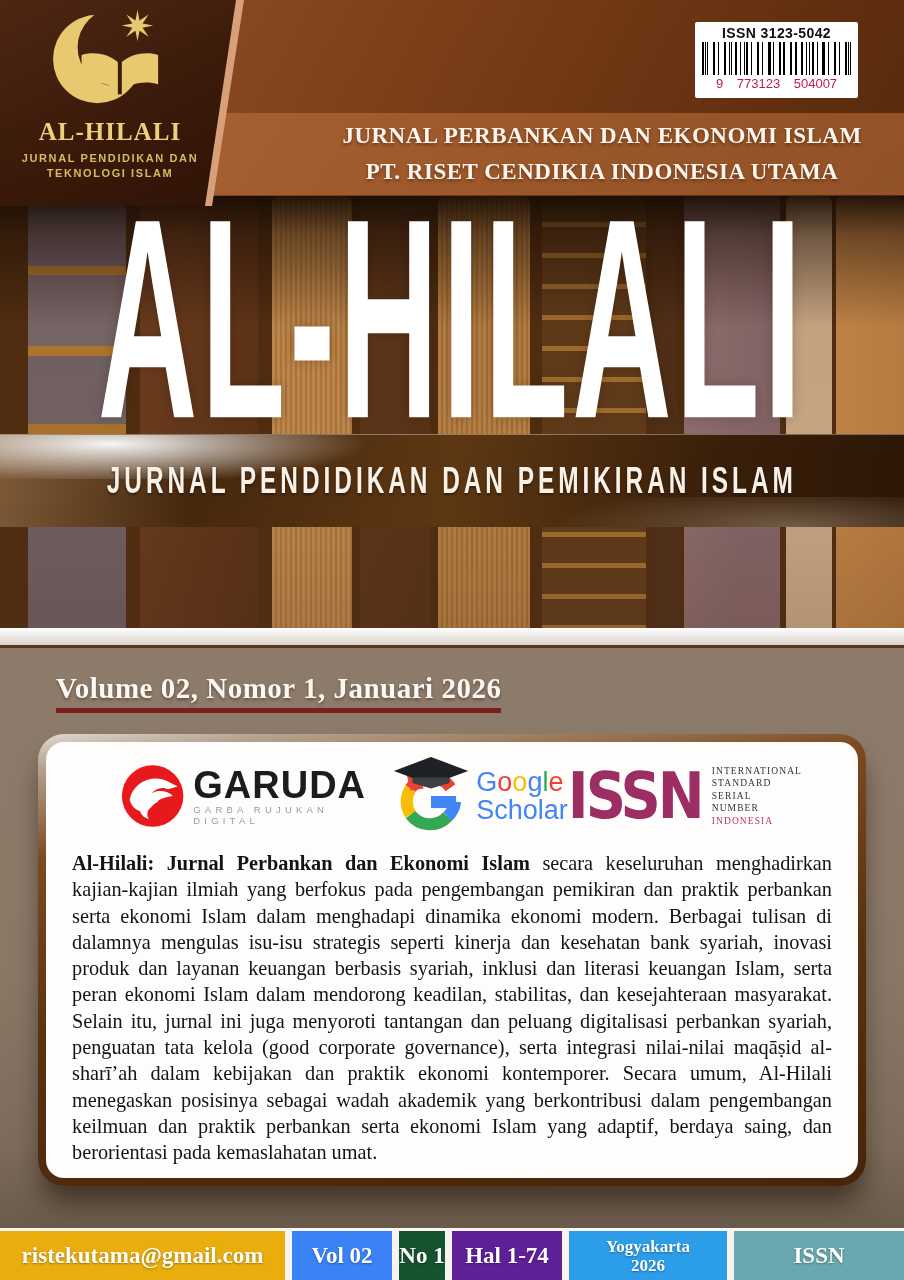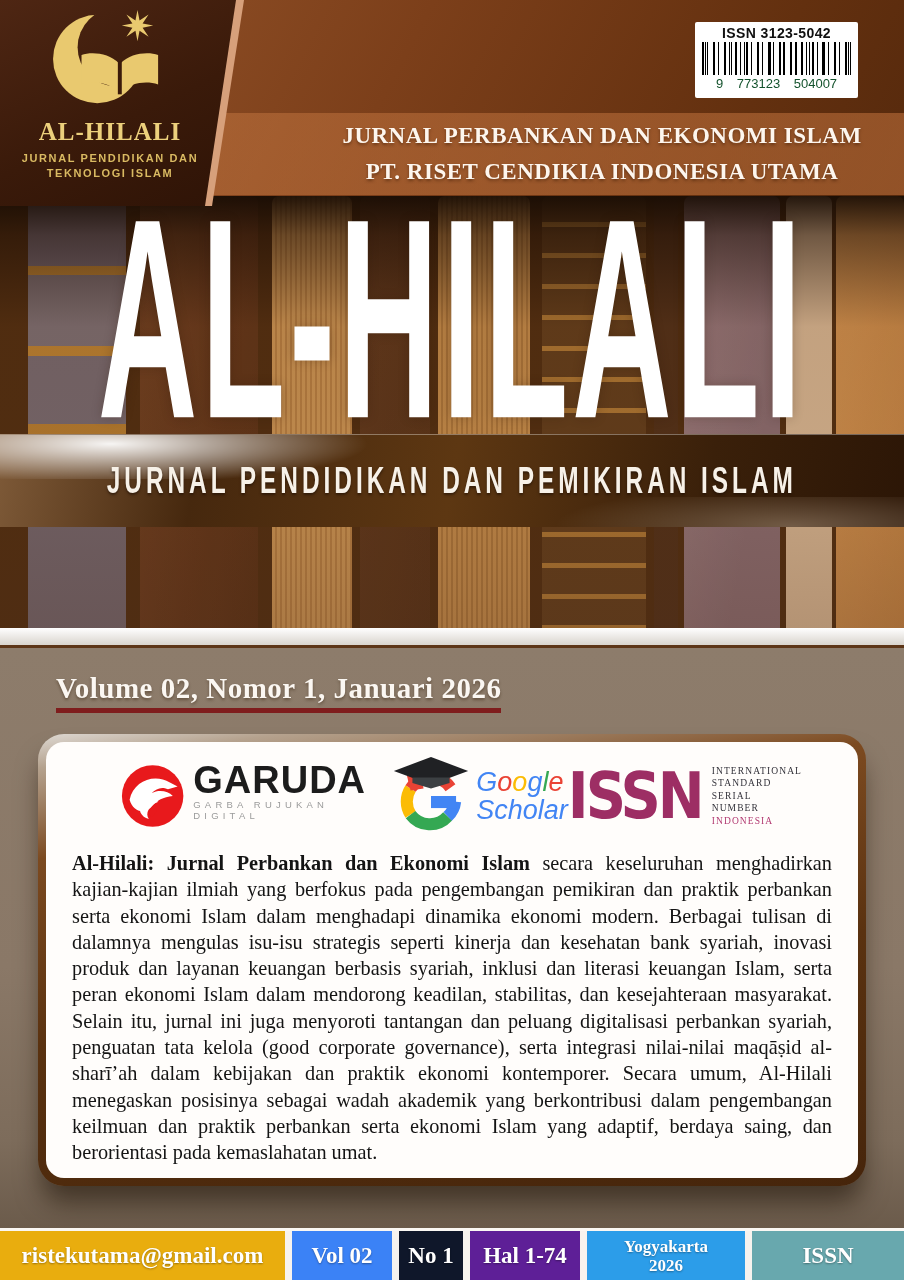--- a/index.html
+++ b/index.html
@@ -43,21 +43,21 @@
   .brand-sub{font-size:11px;font-weight:bold;letter-spacing:1.6px;line-height:15px;color:#d9ba62;margin-top:5px;}
 
   
   .barcode-box{position:absolute;left:695px;top:22px;width:163px;height:76px;background:#fff;border-radius:2px;
     display:flex;flex-direction:column;align-items:center;padding:3px 7px;box-sizing:border-box;}
   .barcode-label{font-size:14px;font-weight:bold;letter-spacing:0.4px;color:#101010;}
   .barcode-bars{width:100%;height:33px;margin-top:1px;background-color:#fff;
     background-image:
       repeating-linear-gradient(90deg,#000 0 2px,transparent 2px 5px,#000 5px 6px,transparent 6px 11px),
       repeating-linear-gradient(90deg,transparent 0 3px,#000 3px 4px,transparent 4px 13px);}
-  .barcode-digits{font-size:13px;color:#14532d;word-spacing:10px;margin-top:1px;}
+  .barcode-digits{font-size:13px;color:#be185d;word-spacing:10px;margin-top:1px;}
 
   
   .hero-title-wrap{position:absolute;top:204px;left:0;width:100%;height:230px;display:flex;align-items:center;justify-content:center;}
   .hero-title{font-weight:bold;font-size:150px;letter-spacing:4px;color:#fff;white-space:nowrap;
     transform:scale(0.92,1.9);text-shadow:0 0 8px rgba(40,20,5,0.25);}
 
   
   .tagline-band{position:absolute;top:434px;left:0;width:100%;height:92px;overflow:hidden;
     display:flex;align-items:center;justify-content:center;
     background:linear-gradient(100deg,#7e5a38 0%,#46280e 22%,#5d3712 50%,#3a200a 78%,#2c1606 100%);
@@ -79,47 +79,47 @@
     font-size:29px;color:#fbf7f2;border-bottom:5px solid #7f1d1d;padding-bottom:3px;letter-spacing:0.5px;
     text-shadow:0 2px 3px rgba(50,30,10,0.45);}
 
   
   .info-card{position:absolute;left:38px;top:734px;width:828px;height:452px;border-radius:26px;padding:8px;box-sizing:border-box;
     background:linear-gradient(172deg,#ded9d3 0%,#b5a28e 6%,#7c4a20 22%,#5a3210 55%,#46250b 100%);
     box-shadow:0 20px 26px -4px rgba(25,14,4,0.55);}
   .card-inner{width:100%;height:100%;background:#fffdfb;border-radius:18px;padding:10px 26px 0;box-sizing:border-box;}
   .logo-row{display:flex;align-items:center;justify-content:space-between;height:88px;padding:0 30px 0 48px;}
 
-  .garuda{display:flex;gap:8px;}
+  .garuda{display:flex;align-items:center;gap:8px;}
   .garuda-text-main{font-size:38px;font-weight:bold;letter-spacing:1px;color:#1c1c1c;line-height:36px;}
   .garuda-text-sub{font-size:9.5px;letter-spacing:4.2px;color:#9b9b9b;margin-top:1px;}
 
   .scholar{display:flex;align-items:center;gap:6px;}
-  .scholar-text{font-size:27px;line-height:28px;font-weight:normal;font-style:italic;}
+  .scholar-text{font-size:27px;line-height:28px;font-weight:normal;}
   .scholar-line2{color:#4285F4;}
   .gl1,.gl4{color:#4285F4;} .gl2{color:#EA4335;} .gl3{color:#FBBC05;} .gl5{color:#34A853;} .gl6{color:#EA4335;}
 
   .issnlogo{display:flex;align-items:center;gap:10px;}
   .issn-mark{font-family:"DejaVu Sans",sans-serif;font-weight:bold;font-size:56px;color:#9d2e64;
     letter-spacing:-3px;transform:scaleY(1.14);line-height:60px;}
   .issn-side{font-family:"Liberation Serif",serif;font-size:9.5px;letter-spacing:1.1px;color:#33323a;line-height:12.5px;}
   .issn-country{color:#b23a72;}
 
   .description{margin-top:10px;font-family:"Liberation Serif",serif;font-size:20.3px;line-height:26.3px;
     text-align:justify;color:#141414;}
   .description strong{font-weight:bold;}
 
   
   .footer{position:absolute;bottom:0;left:0;width:100%;height:52px;background:#f7f3ee;border-top:3px solid #faf7f3;
     display:flex;gap:7px;font-family:"Liberation Serif",serif;box-sizing:border-box;}
   .fseg{display:flex;flex-direction:column;align-items:center;justify-content:center;color:#fff;font-weight:bold;
     font-size:23px;text-shadow:0 1px 2px rgba(0,0,0,0.35);}
   .f-email{width:285px;background:#e9ad0e;}
   .f-vol{width:100px;background:#3b82f6;}
-  .f-no{width:64px;background:#0f172a;}
+  .f-no{width:46px;background:#14532d;}
   .f-hal{width:110px;background:#5e1f97;}
   .f-yog{width:158px;background:#2c9de9;font-size:17px;line-height:19px;}
   .f-issn{flex:1;background:#68a8ae;}
 </style>
 </head>
 <body>
 
 <div class="cover">
 
   <div class="top-zone"></div>

